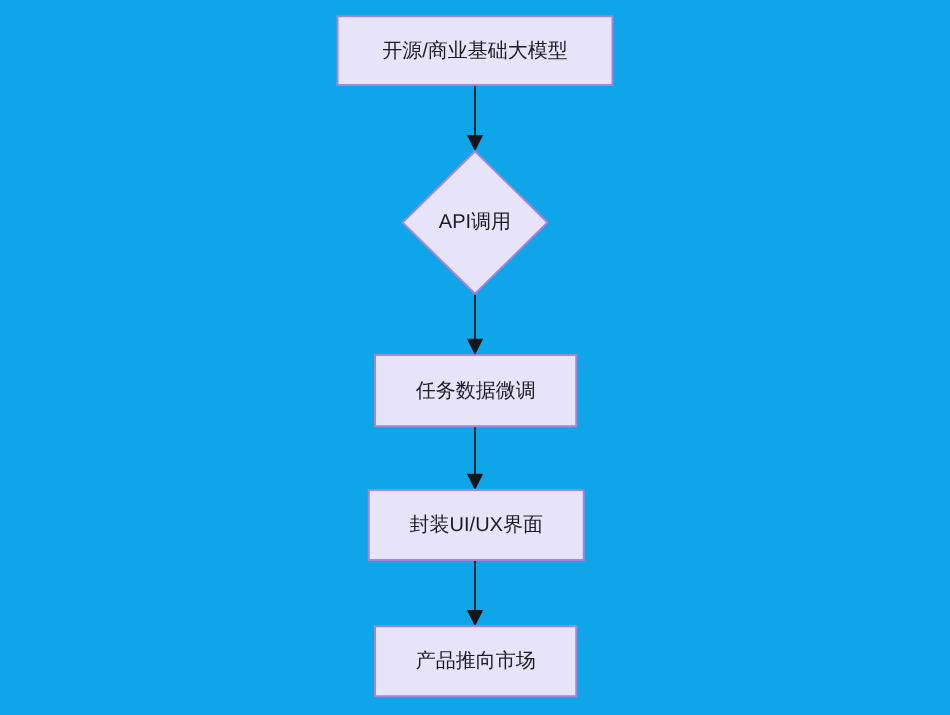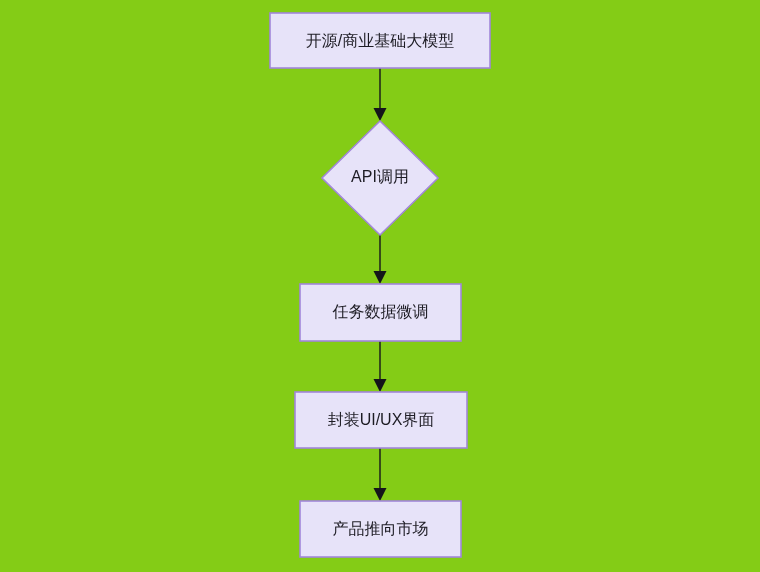--- a/index.html
+++ b/index.html
@@ -8,21 +8,21 @@
     padding: 0;
     background: #ffffff;
   }
   body {
     font-family: "Liberation Sans", "DejaVu Sans", sans-serif;
   }
   #canvas {
     position: relative;
     width: 760px;
     height: 572px;
-    background: #84cc16;
+    background: #0ea5e9;
     overflow: hidden;
   }
   #flow-svg {
     position: absolute;
     left: 0;
     top: 0;
     width: 760px;
     height: 572px;
   }
   .node-shape {

